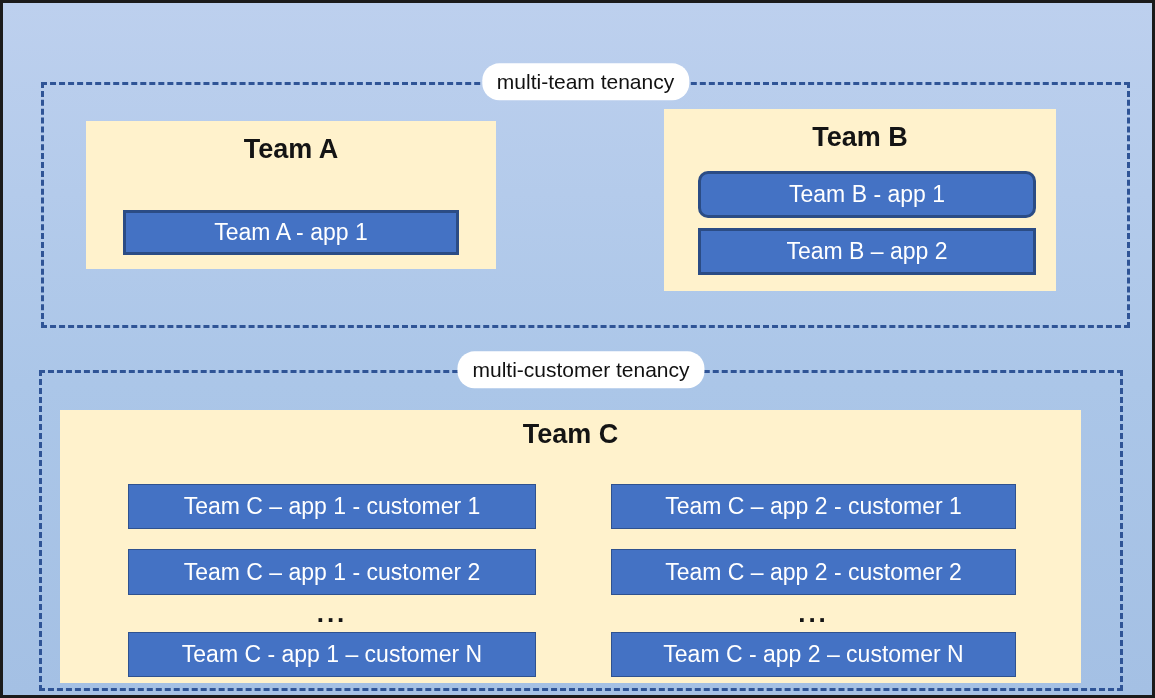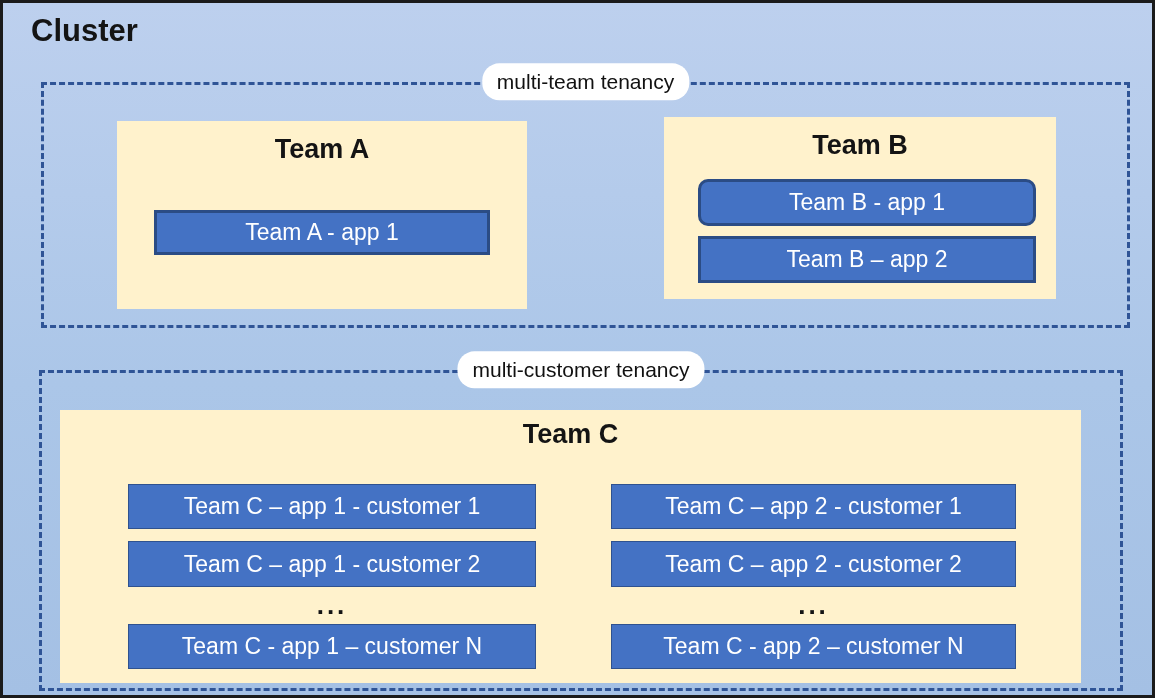--- a/index.html
+++ b/index.html
@@ -42,22 +42,22 @@
     color: #111111;
     white-space: nowrap;
     line-height: 1.3;
     border-radius: 17px;
   }
 
   .team {
     position: absolute;
     background: #fff2cc;
   }
-  .team-a { left: 42px;  top: 36px; width: 410px;  height: 188px; margin-left: 31px; }
-  .team-b { left: 620px; top: 32px; width: 392px;  height: 182px; }
+  .team-a { left: 42px;  top: 36px; width: 410px;  height: 148px; }
+  .team-b { left: 620px; top: 24px; width: 392px;  height: 182px; }
   .team-c { left: 18px;  top: 37px; width: 1021px; height: 273px; }
 
   .team-title {
     width: 100%;
     text-align: center;
     font-size: 27px;
     font-weight: bold;
     color: #141414;
     padding-top: 13px;
   }
@@ -86,40 +86,39 @@
   }
   .col1 { left: 68px;  width: 408px; }
   .col2 { left: 551px; width: 405px; align-items: center; }
 
   .capp {
     position: static;
     width: 100%;
     height: 45px;
     border: 1px solid #2f528f;
   }
-  .capp.row2 { margin-top: 12px; height: 46px; }
+  .capp.row2 { margin-top: 20px; height: 46px; }
 
   .dots {
     height: 37px;
     display: flex;
     align-items: center;
     justify-content: center;
     font-size: 26px;
     font-weight: bold;
     color: #141414;
     letter-spacing: 3px;
     line-height: 0.5;
   }
 </style>
 </head>
 <body>
 
 <div class="page">
 
-  <div class="cluster-title">Cluster</div>
 
   <div class="zone zone1">
     <div class="zone-label">multi-team tenancy</div>
 
     <div class="team team-a">
       <div class="team-title">Team A</div>
       <div class="app app-a1">Team A - app 1</div>
     </div>
 
     <div class="team team-b">

